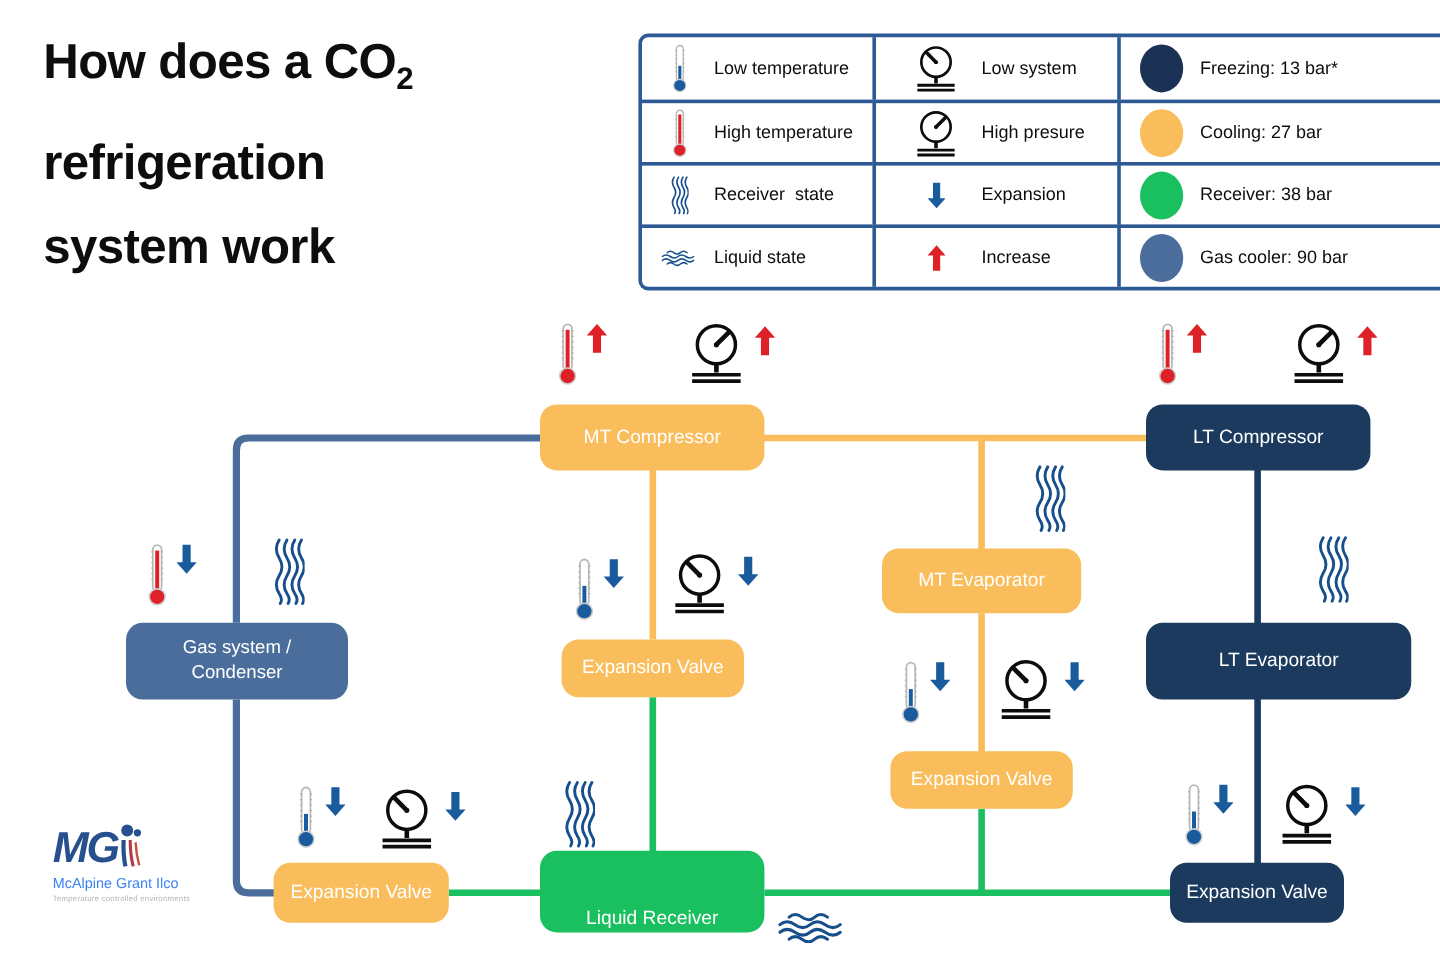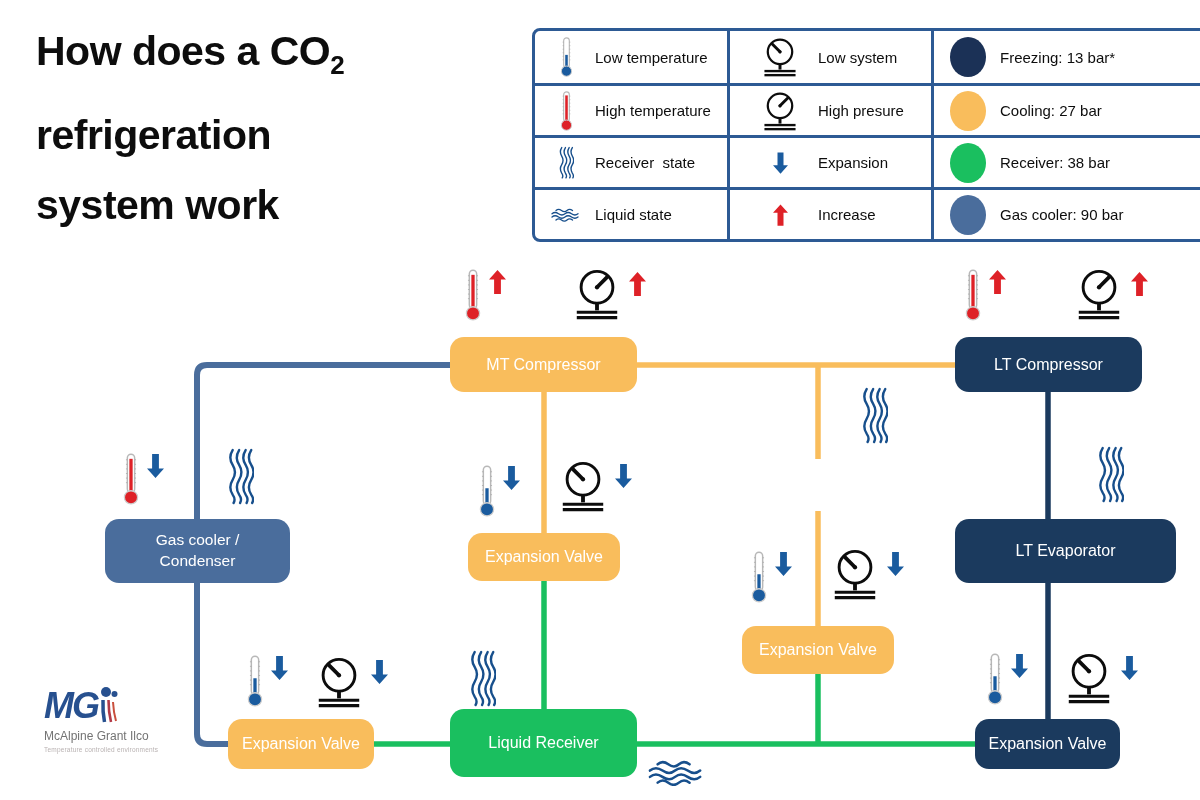--- a/index.html
+++ b/index.html
@@ -36,38 +36,38 @@
   .icon-solo{position:absolute;}
 
   
   .pipes{position:absolute;left:0;top:0;}
 
   
   .node{position:absolute;border-radius:14px;color:#fff;font-size:16px;
         display:flex;align-items:center;justify-content:center;text-align:center;
         box-sizing:border-box;line-height:1.35;}
   .c-orange{background:#F9BD5C;} .c-navy{background:#1B3A5E;}
-  .c-steel{background:#4A6D9C;}  .c-green{background:#1ABF5F;}
+  .c-steel{background:#4A6D9C;}  .c-green{background:#1ABF5F;align-items:flex-end;}
   .n-mtc{left:450px;top:337px;width:187px;height:55px;}
   .n-ltc{left:955px;top:337px;width:187px;height:55px;}
   .n-mte{left:735px;top:457px;width:166px;height:54px;}
   .n-gc {left:105px;top:519px;width:185px;height:64px;flex-direction:column;font-size:15.5px;}
   .n-evm{left:468px;top:533px;width:152px;height:48px;}
   .n-lte{left:955px;top:519px;width:221px;height:64px;}
   .n-evr{left:742px;top:626px;width:152px;height:48px;}
   .n-evl{left:228px;top:719px;width:146px;height:50px;}
   .n-lr {left:450px;top:709px;width:187px;height:68px;}
   .n-evlt{left:975px;top:719px;width:145px;height:50px;}
 
   
   .logo{position:absolute;left:44px;top:686px;width:150px;}
   .logo-row{display:flex;align-items:flex-start;}
   .logo-mark{font-size:36px;font-weight:800;font-style:italic;color:#27508F;
              letter-spacing:-2px;line-height:40px;}
-  .logo-company{font-size:12px;color:#737373;margin-top:1px;}
+  .logo-company{font-size:12px;color:#3b82f6;margin-top:1px;}
   .logo-tagline{font-size:6.5px;color:#b9b2b2;margin-top:3px;letter-spacing:.2px;}
 </style>
 </head>
 <body>
 
 <div class="stage">
 
   <svg width="0" height="0" style="position:absolute">
     <defs>
       <symbol id="sym-thermo-red" viewBox="0 0 24 58">
@@ -239,22 +239,25 @@
       <path d="M1048,581 V721" stroke="#1B3A5E" stroke-width="5.5"></path>
     </g>
   </svg>
 
   <div class="node c-orange n-mtc">
       <span>MT Compressor</span>
     </div>
   <div class="node c-navy n-ltc">
       <span>LT Compressor</span>
     </div>
+  <div class="node c-orange n-mte">
+      <span>MT Evaporator</span>
+    </div>
   <div class="node c-steel n-gc">
-    <span>Gas cooler /</span>
+    <span>Gas system /</span>
     <span>Condenser</span>
   </div>
   <div class="node c-orange n-evm">
       <span>Expansion Valve</span>
     </div>
   <div class="node c-navy n-lte">
       <span>LT Evaporator</span>
     </div>
   <div class="node c-orange n-evr">
       <span>Expansion Valve</span>

